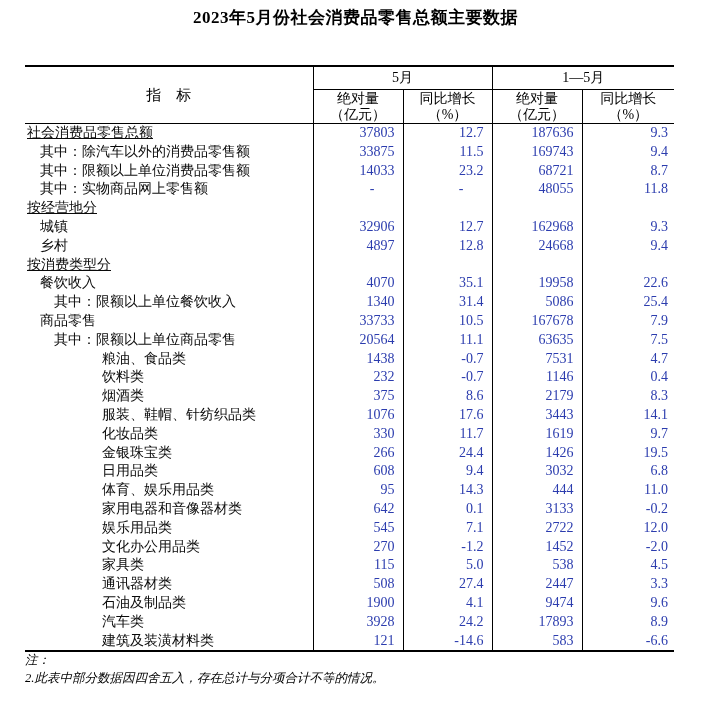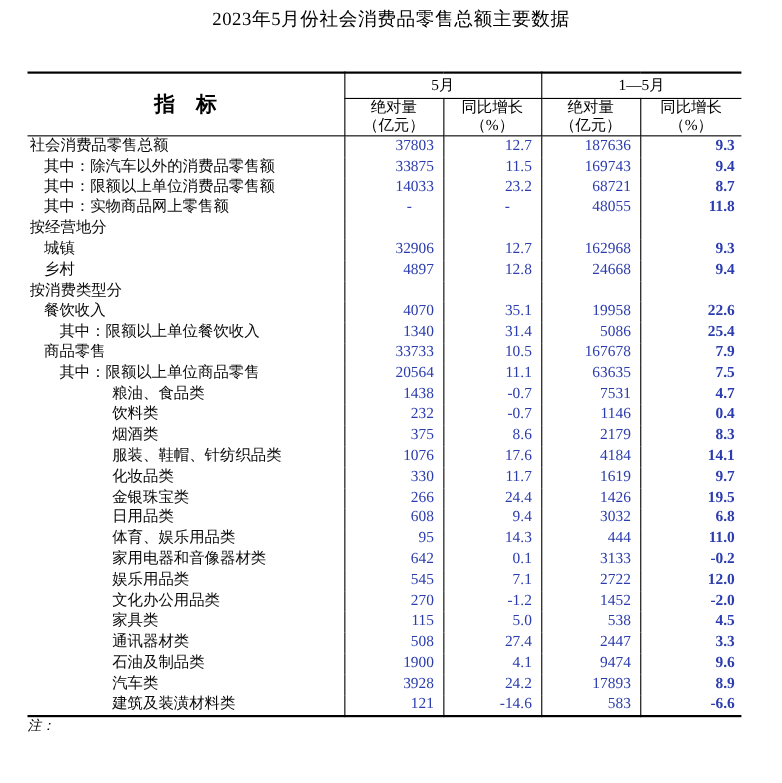--- a/index.html
+++ b/index.html
@@ -18,21 +18,21 @@
     height: 712px;
     background: #fff;
   }
   .title {
     position: absolute;
     top: 6px;
     left: 0;
     width: 711px;
     text-align: center;
     font-size: 17px;
-    font-weight: normal;
+    font-weight: bold;
     letter-spacing: 0.5px;
     color: #000;
   }
   .table-wrap {
     position: absolute;
     left: 25px;
     top: 65px;
     width: 649px;
   }
   table {
@@ -48,45 +48,44 @@
     font-weight: normal;
     vertical-align: middle;
   }
   .br { border-right: 1px solid #000; }
   .bb { border-bottom: 1px solid #000; }
   thead th { font-size: 14px; color: #000; }
   tr.grp-row th { height: 22px; }
   tr.sub-row th { height: 33px; margin-top: 12px; }
   .pre { white-space: pre-line; line-height: 16px; }
   .ind-header {
-    font-size: 19px;
+    font-size: 15px;
     text-align: center;
-    font-weight: bold;
   }
   tbody td {
     height: 18.8px;
     line-height: 18.8px;
     font-size: 14px;
     overflow: hidden;
   }
   tbody td.ind {
     text-align: left;
     color: #0a0a0a;
     border-right: 1px solid #000;
   }
-  .ind-0 { padding-left: 2px; }
+  .ind-0 { padding-left: 2px; text-decoration: underline; }
   .ind-1 { padding-left: 15px; }
   .ind-2 { padding-left: 29px; }
   .ind-3 { padding-left: 77px; }
   tbody td.num {
     text-align: right;
     color: var(--num-color, #2b3cae);
     padding-right: 8px;
   }
-  tbody td.c5 { padding-right: 6px; font-weight: bold; }
+  tbody td.c5 { padding-right: 6px; }
   tbody td.c2, tbody td.c3, tbody td.c4 { border-right: 1px solid #000; }
   tbody td.dash { padding-right: 28px; color: var(--num-color, #2b3cae); }
   .notes {
     position: absolute;
     left: 25px;
     top: 652px;
     font-style: italic;
     font-size: 12.5px;
     line-height: 17.5px;
     color: #000;
@@ -228,21 +227,21 @@
             <td class="ind ind-3">烟酒类</td>
             <td class="num c2">375</td>
             <td class="num c3">8.6</td>
             <td class="num c4">2179</td>
             <td class="num c5">8.3</td>
           </tr>
           <tr>
             <td class="ind ind-3">服装、鞋帽、针纺织品类</td>
             <td class="num c2">1076</td>
             <td class="num c3">17.6</td>
-            <td class="num c4">4184</td>
+            <td class="num c4">3443</td>
             <td class="num c5">14.1</td>
           </tr>
           <tr>
             <td class="ind ind-3">化妆品类</td>
             <td class="num c2">330</td>
             <td class="num c3">11.7</td>
             <td class="num c4">1619</td>
             <td class="num c5">9.7</td>
           </tr>
           <tr>
@@ -321,15 +320,16 @@
             <td class="num c3">-14.6</td>
             <td class="num c4">583</td>
             <td class="num c5">-6.6</td>
           </tr>
         </tbody>
     </table>
   </div>
 
   <div class="notes">
     <div>注：</div>
+    <div>2.此表中部分数据因四舍五入，存在总计与分项合计不等的情况。</div>
   </div>
 
 </div>
 
 </body></html>

